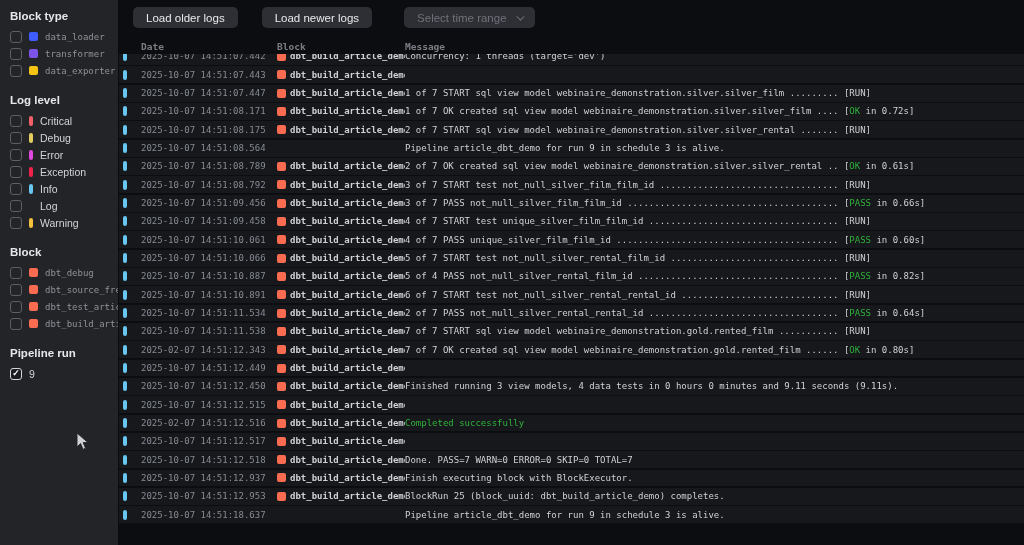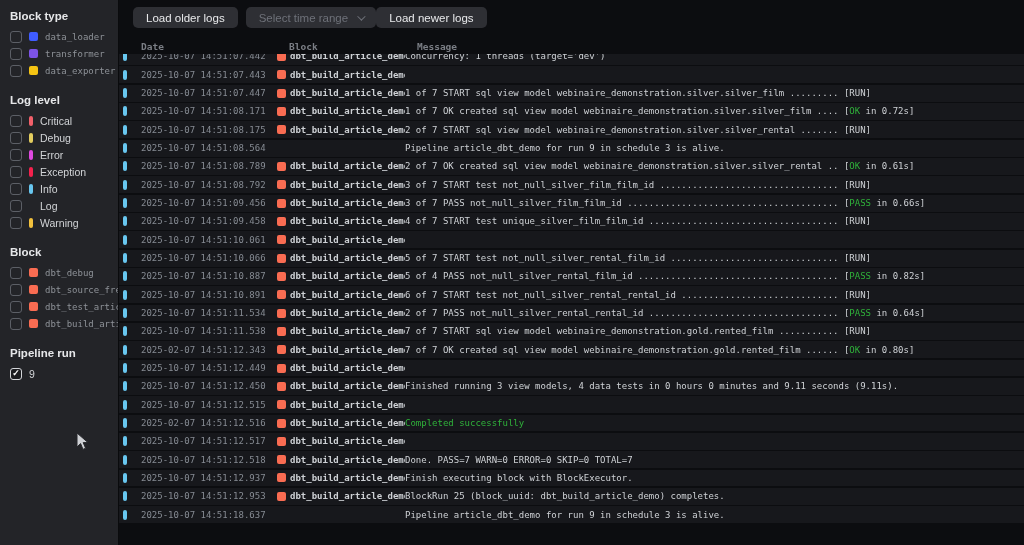--- a/index.html
+++ b/index.html
@@ -36,39 +36,39 @@
   .side-label-sans { font-size:10.5px; color:#d2d4d7; margin-left:7px; white-space:nowrap; }
   .side-label-mono {
     font-family:"DejaVu Sans Mono", monospace; font-size:9px; color:#8e9298;
     margin-left:7px; white-space:nowrap; overflow:hidden; flex:1;
   }
 
   
   .main { flex:1; display:flex; flex-direction:column; overflow:hidden; }
   .topbar { padding:4px 0 0 14px; flex:none; }
   .count { font-size:11.5px; color:#f0f1f3; line-height:14px; }
-  .btns { display:flex; gap:0; margin-top:3px; }
+  .btns { display:flex; gap:24px; margin-top:3px; }
   .btn {
     background:#2e2f34; color:#e8e9eb; border:none; border-radius:5px;
     height:21px; padding:0 13px; font-size:11.5px;
     font-family:"Liberation Sans", sans-serif; cursor:pointer;
     display:flex; align-items:center;
   }
   .btn.muted { color:#6e7179; margin-left:8px; gap:9px; cursor:default; }
   .chev {
     width:6px; height:6px; border-right:1.6px solid #6e7179; border-bottom:1.6px solid #6e7179;
     transform:rotate(45deg) translateY(-2px); display:inline-block;
   }
 
   .thead {
     display:flex; align-items:center; height:16px; margin-top:10px; flex:none;
     font-family:"DejaVu Sans Mono", monospace; font-size:9.5px; font-weight:bold;
     color:#7b7e85; white-space:nowrap;
   }
-  .th-date { margin-left:22px; width:148px; }
+  .th-date { margin-left:22px; width:136px; }
   .th-block { width:128px; }
   .th-msg { flex:1; }
 
   .rows-wrap { flex:1; overflow:hidden; }
   .rows-inner { margin-top:-6px; }
   .row {
     display:flex; align-items:center; height:16.9px; margin-bottom:1.45px;
     background:#17181c; white-space:nowrap; cursor:pointer;
   }
   .bar { width:4px; height:10px; border-radius:2px; margin-left:4px; flex:none; }
@@ -181,25 +181,25 @@
           <span class="cb checked">✓</span>
           <span class="side-label-sans">9</span>
         </div>
       </div>
     </aside>
 
   <main class="main">
     <div class="topbar">
       <div class="btns">
         <button class="btn">Load older logs</button>
+        <button class="btn">Load newer logs</button>
         <button class="btn muted">
           <span>Select time range</span>
           <span class="chev"></span>
         </button>
-        <button class="btn">Load newer logs</button>
       </div>
     </div>
 
     <div class="thead">
       <span class="th-date">Date</span>
       <span class="th-block">Block</span>
       <span class="th-msg">Message</span>
     </div>
 
     <div class="rows-wrap">
@@ -291,20 +291,21 @@
             </span>
             <span class="r-msg"><span>4 of 7 START test unique_silver_film_film_id </span><span>...................................</span><span> [RUN]</span></span>
           </div>
           <div class="row">
             <span class="bar" style="background: rgb(104, 199, 240);"></span>
             <span class="r-date">2025-10-07 14:51:10.061</span>
             <span class="r-block">
               <span class="blk-sq" style="background: rgb(249, 108, 82);"></span>
               <span class="blk-name">dbt_build_article_demo</span>
             </span>
+            <span class="r-msg"><span>4 of 7 PASS unique_silver_film_film_id </span><span>.........................................</span><span> [</span><span class="green">PASS</span><span> in 0.60s]</span></span>
           </div>
           <div class="row">
             <span class="bar" style="background: rgb(104, 199, 240);"></span>
             <span class="r-date">2025-10-07 14:51:10.066</span>
             <span class="r-block">
               <span class="blk-sq" style="background: rgb(249, 108, 82);"></span>
               <span class="blk-name">dbt_build_article_demo</span>
             </span>
             <span class="r-msg"><span>5 of 7 START test not_null_silver_rental_film_id </span><span>...............................</span><span> [RUN]</span></span>
           </div>

